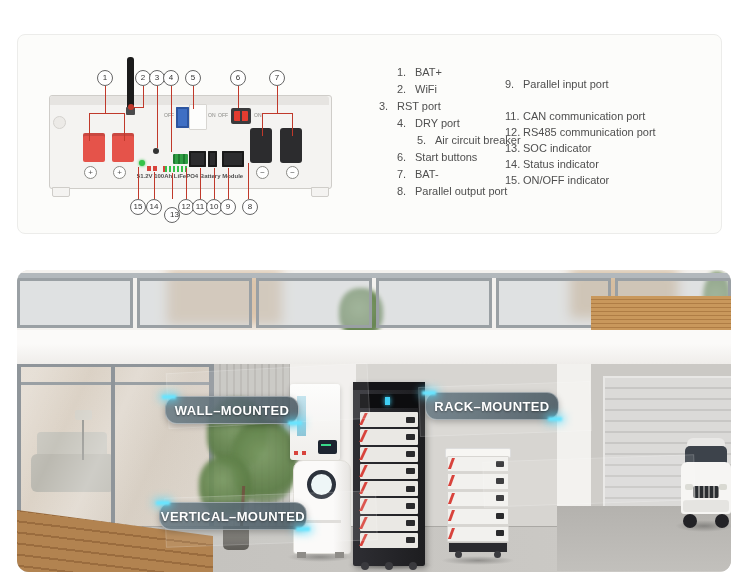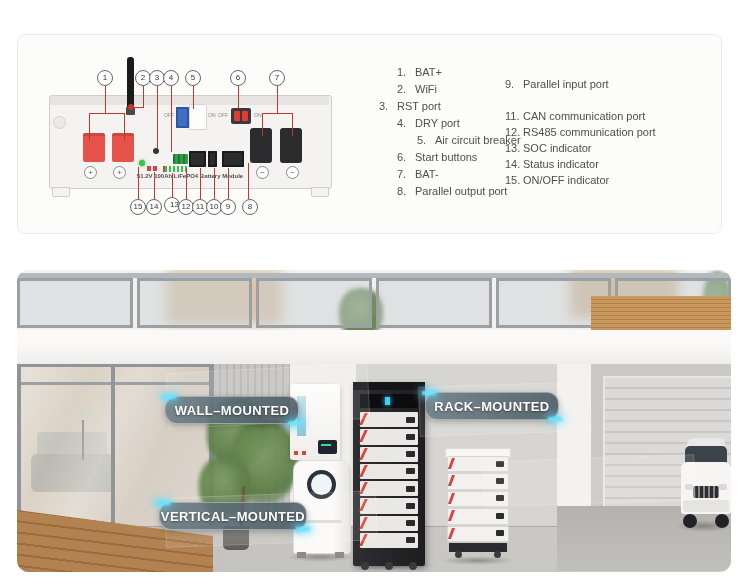--- a/index.html
+++ b/index.html
@@ -127,21 +127,21 @@
   <div class="callout" style="left:97px;top:70px;">1</div>
   <div class="callout" style="left:135px;top:70px;">2</div>
   <div class="callout" style="left:149px;top:70px;">3</div>
   <div class="callout" style="left:163px;top:70px;">4</div>
   <div class="callout" style="left:185px;top:70px;">5</div>
   <div class="callout" style="left:230px;top:70px;">6</div>
   <div class="callout" style="left:269px;top:70px;">7</div>
 
   <div class="callout" style="left:130px;top:199px;">15</div>
   <div class="callout" style="left:146px;top:199px;">14</div>
-  <div class="callout" style="left:164px;top:197px;text-align:right;">13</div>
+  <div class="callout" style="left:164px;top:207px;text-align:right;">13</div>
   <div class="callout" style="left:178px;top:199px;">12</div>
   <div class="callout" style="left:192px;top:199px;">11</div>
   <div class="callout" style="left:206px;top:199px;">10</div>
   <div class="callout" style="left:220px;top:199px;">9</div>
   <div class="callout" style="left:242px;top:199px;">8</div>
 
   <div class="lrow" style="left:397px;top:66px;"><span class="ln">1.</span><span>BAT+</span></div>
   <div class="lrow" style="left:397px;top:83px;"><span class="ln">2.</span><span>WiFi</span></div>
   <div class="lrow" style="left:379px;top:100px;"><span class="ln">3.</span><span>RST port</span></div>
   <div class="lrow" style="left:397px;top:117px;"><span class="ln">4.</span><span>DRY port</span></div>

